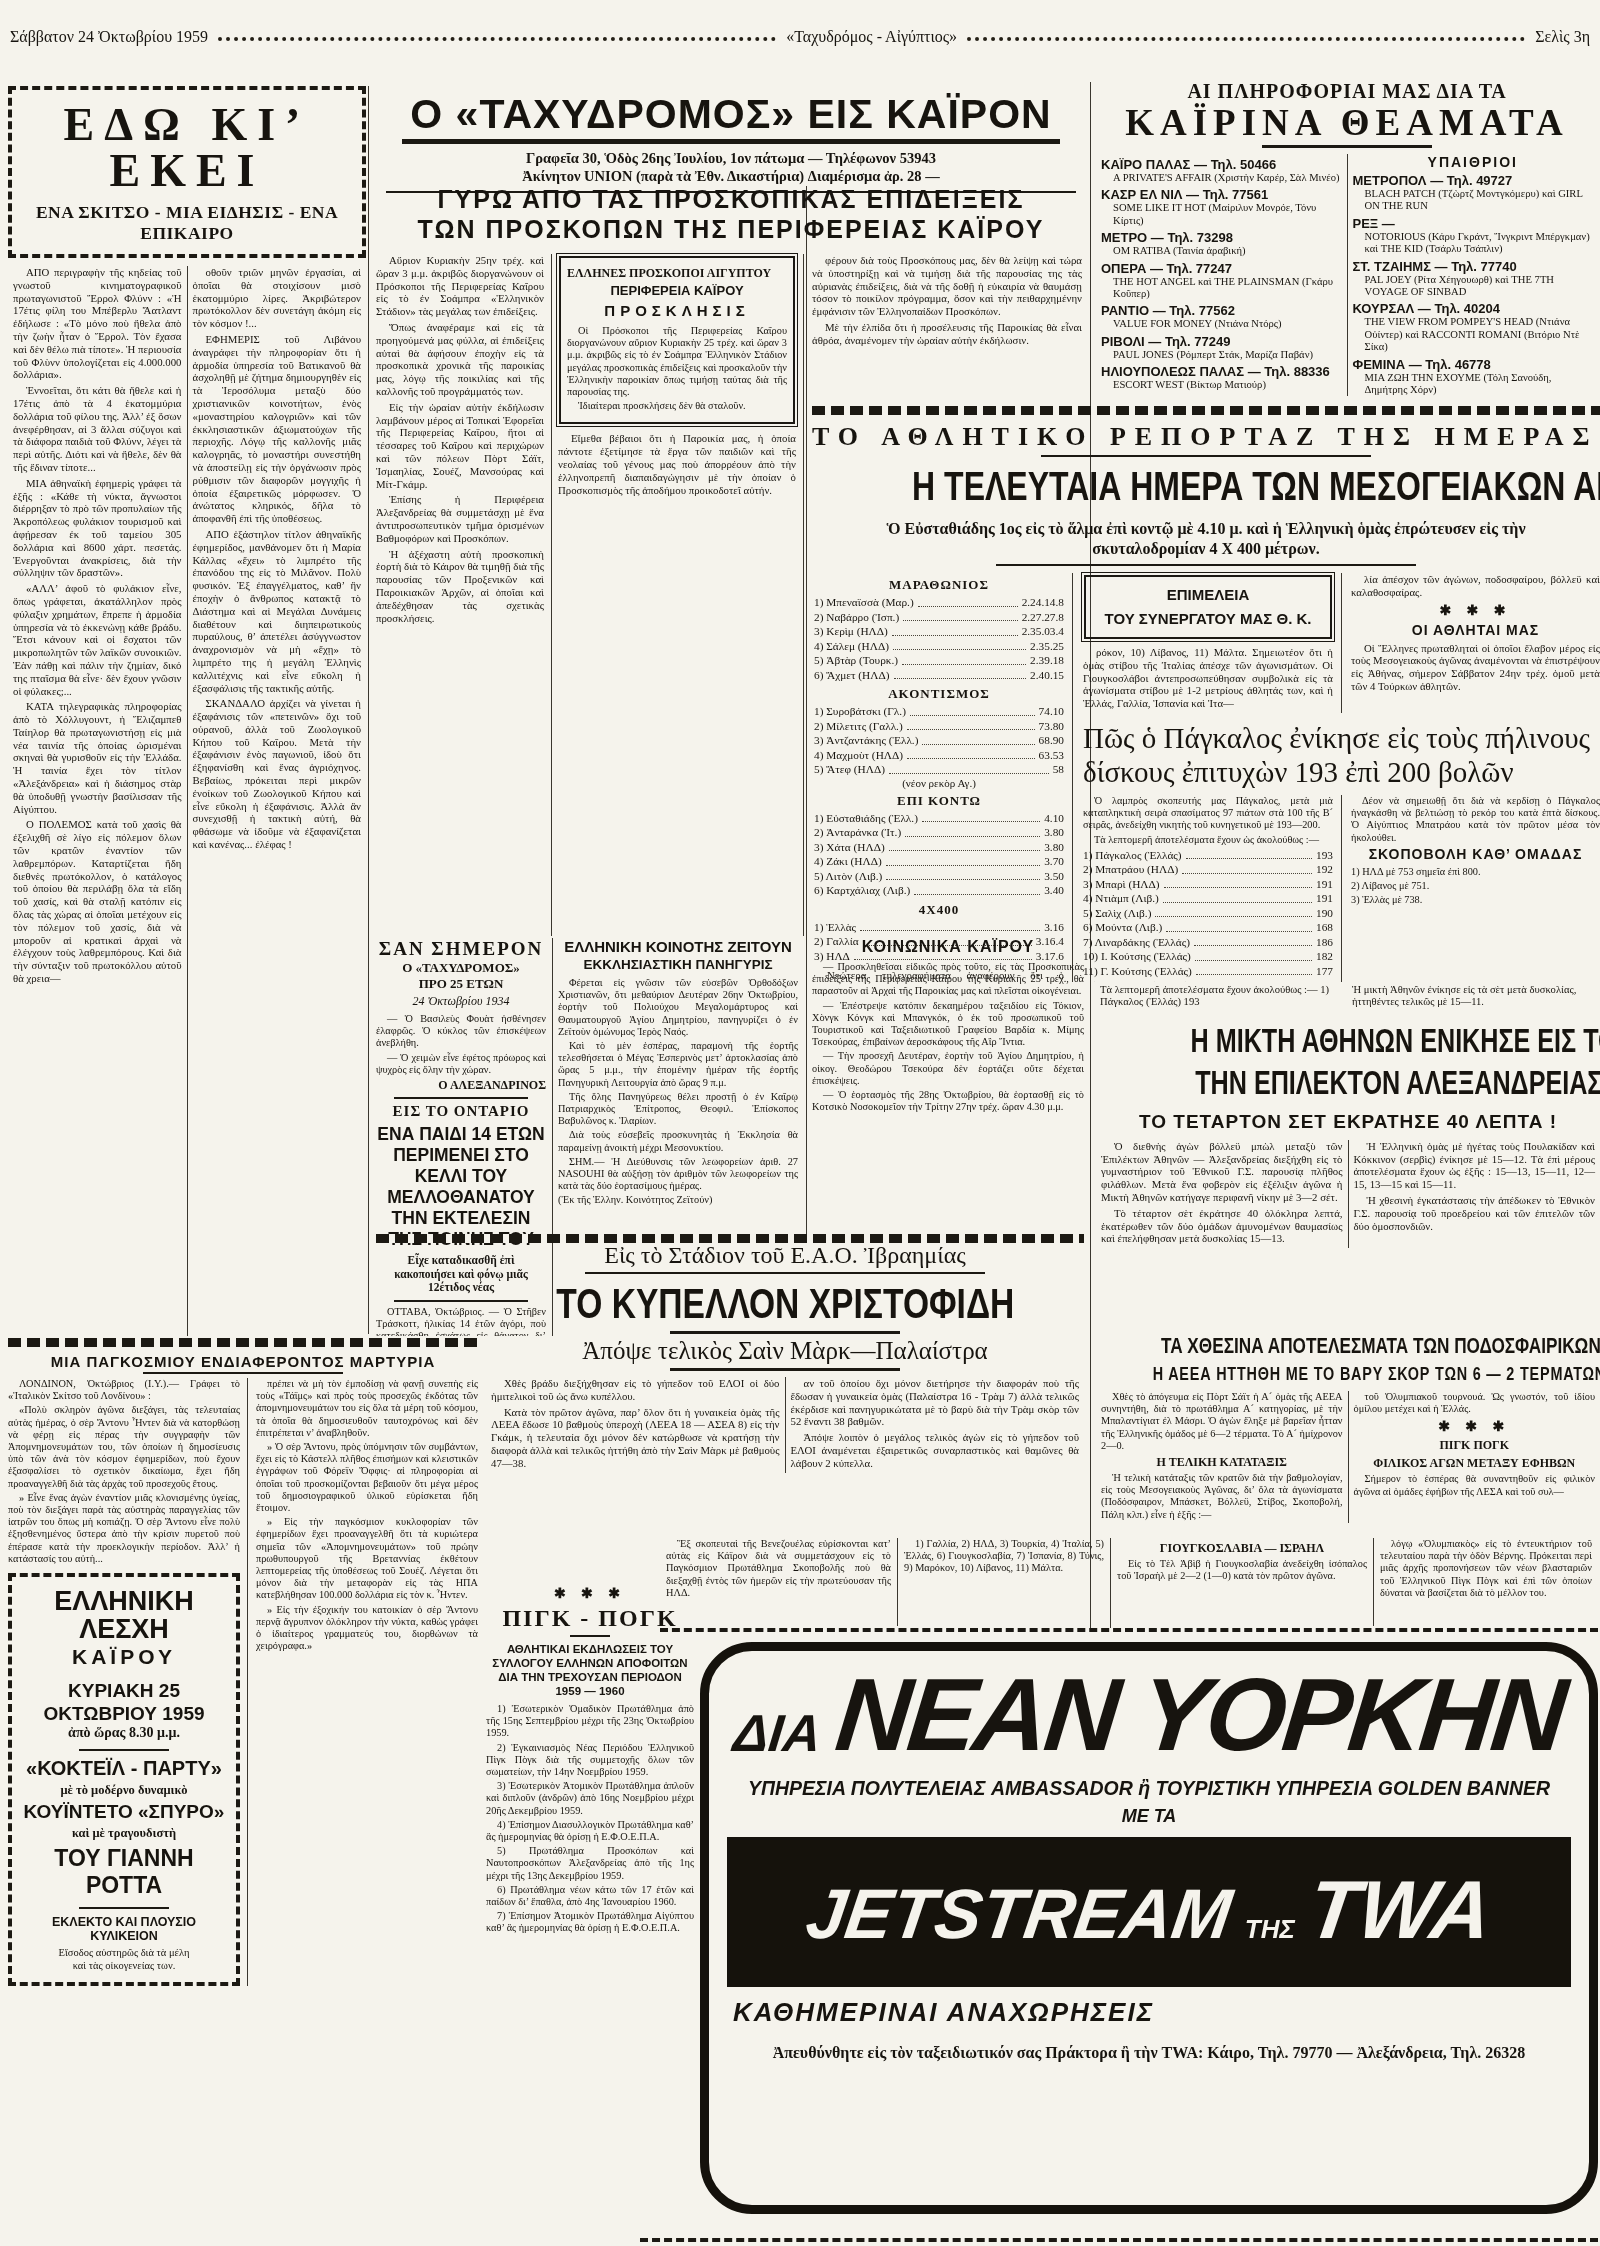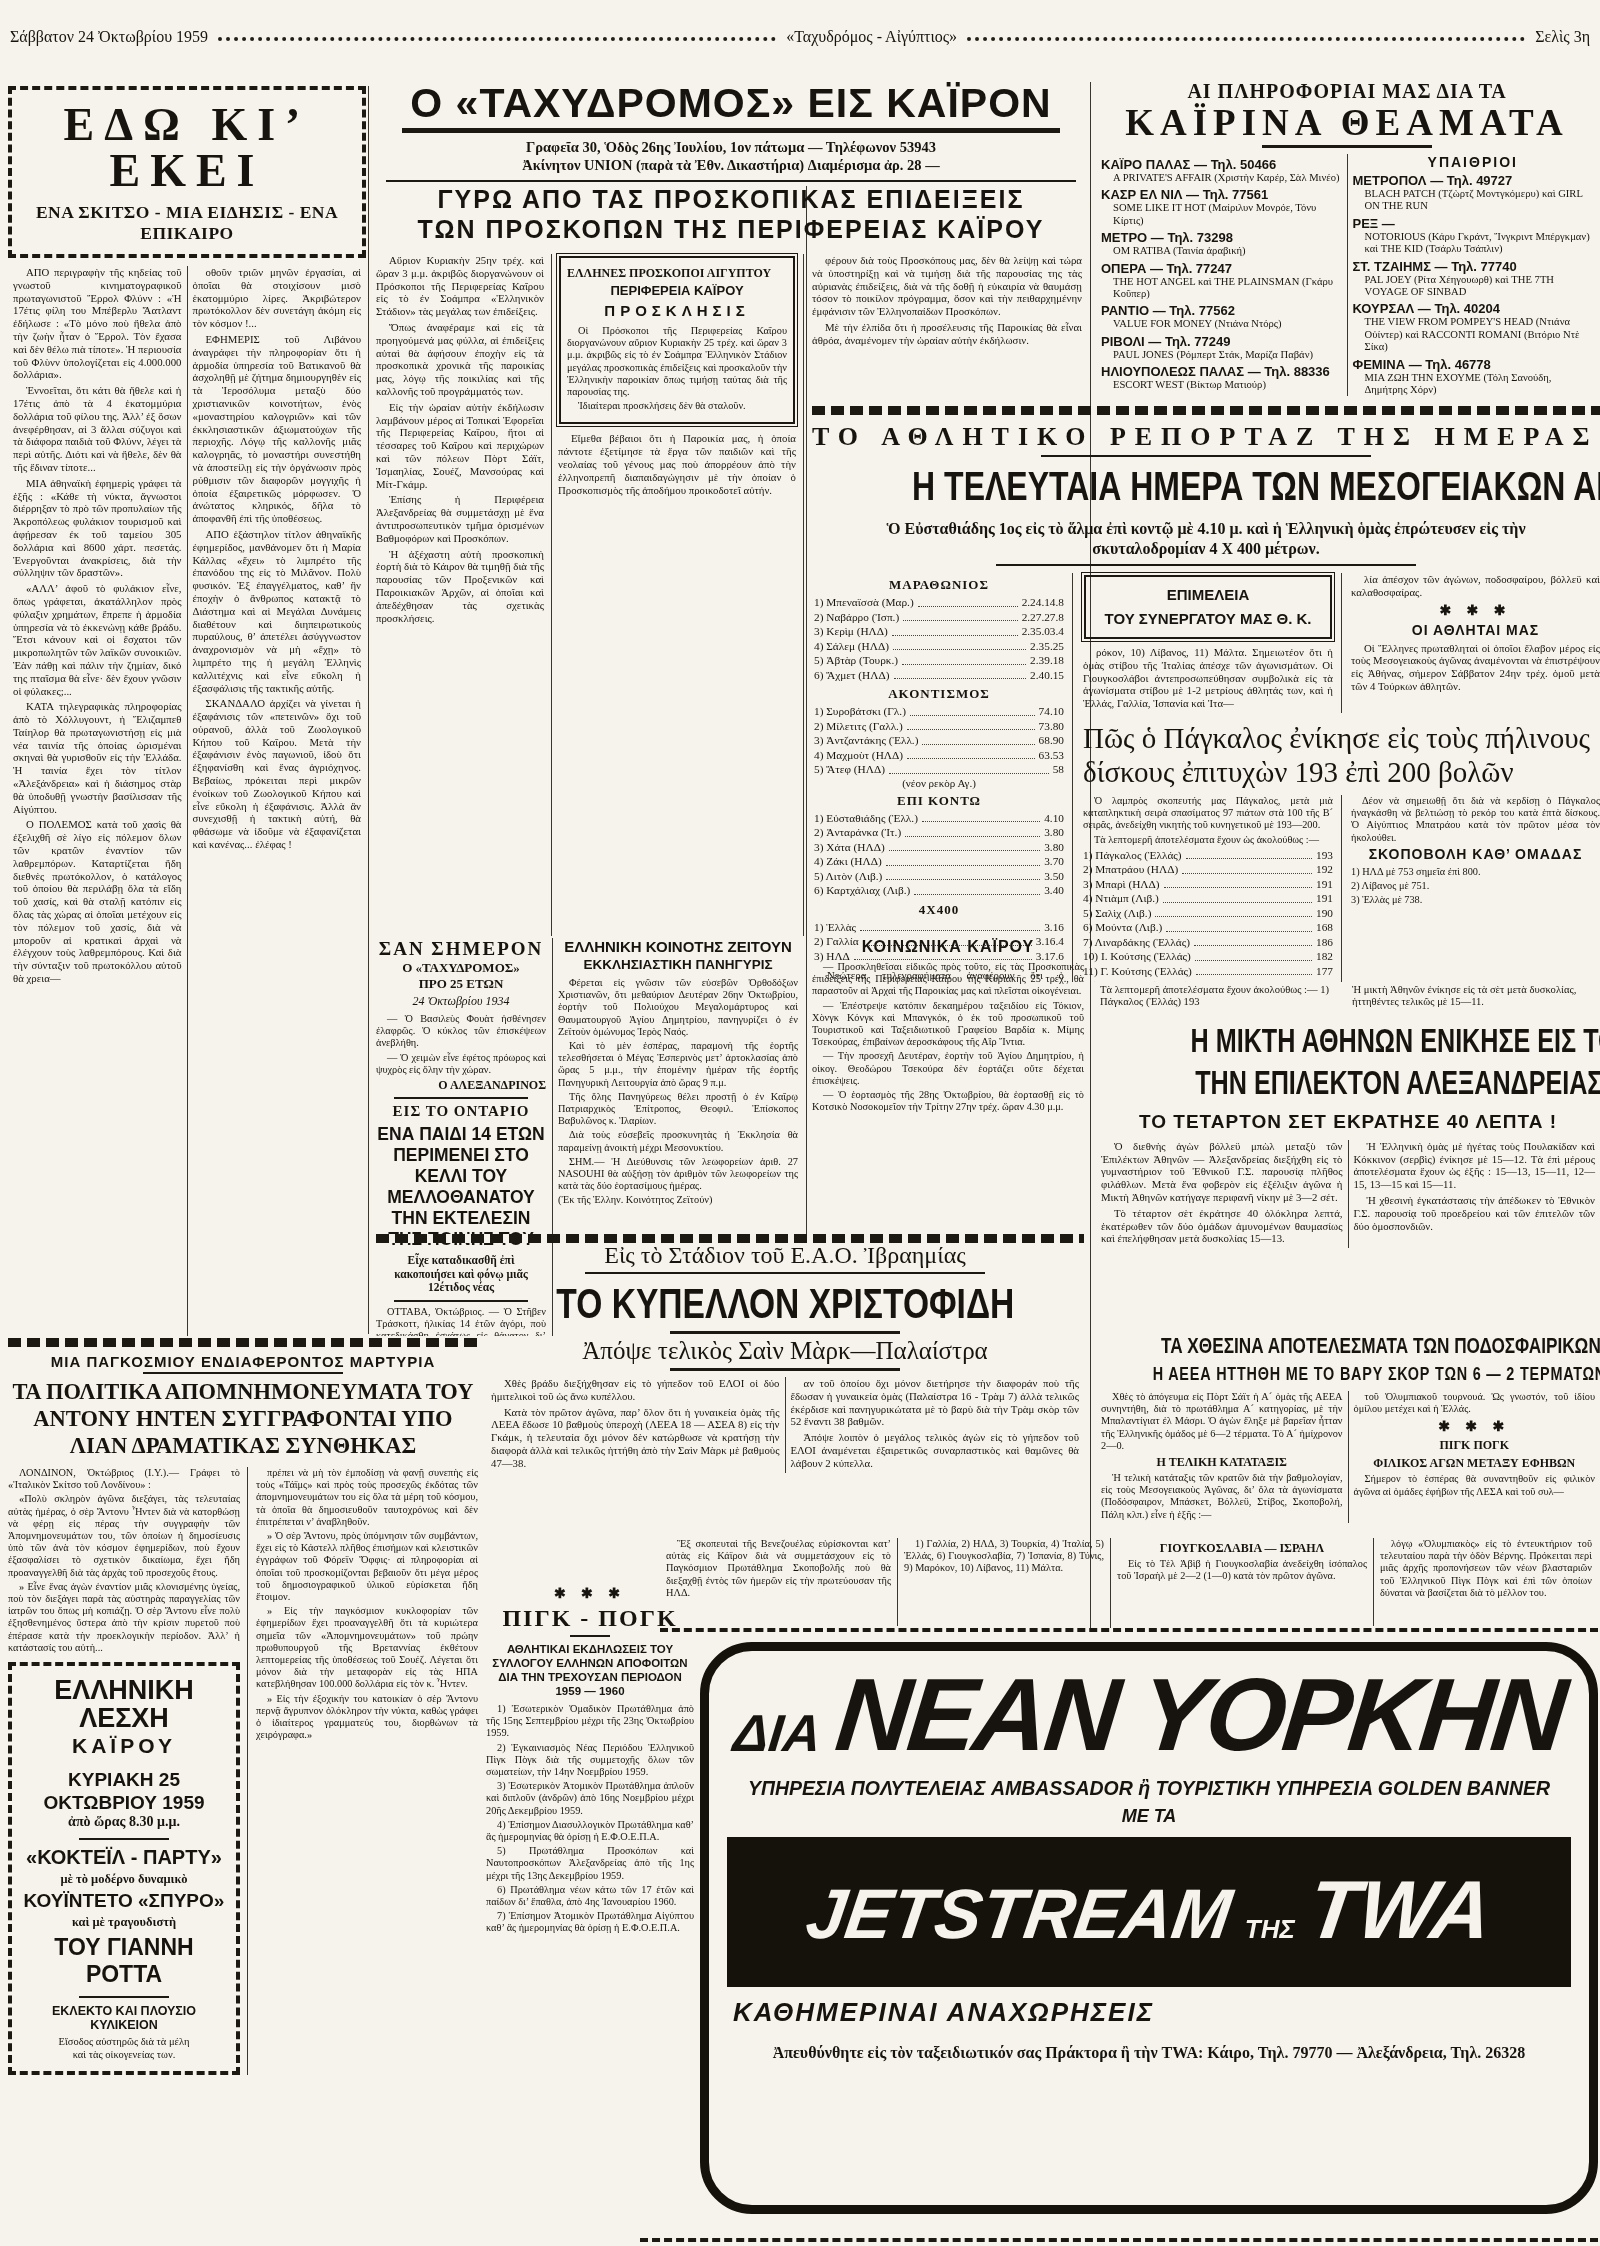--- a/index.html
+++ b/index.html
@@ -21,21 +21,21 @@
   #topstrip .dotfill{flex:1;border-bottom:4px dotted #241f16;margin-bottom:5px;}
   
   #edo{left:8px;top:86px;width:358px;height:1250px;}
   .edo-box{border:4px dashed #1c1913;padding:12px 4px 10px;text-align:center;}
   .edo-title{font-size:46px;line-height:46px;font-weight:bold;letter-spacing:10px;}
   .edo-sub{font-size:17.5px;font-weight:bold;margin-top:8px;letter-spacing:.5px;}
   .edo-cols{display:flex;margin-top:8px;height:1078px;overflow:hidden;}
   .edo-cols .c{width:50%;padding:0 5px;}
   .edo-cols .c + .c{border-left:1px solid #3a362e;}
   
-  #centerhead{left:376px;top:81px;width:710px;text-align:center;}
+  #centerhead{left:376px;top:92px;width:710px;text-align:center;}
   .ch-title{font-family:"Liberation Sans",sans-serif;font-weight:bold;font-size:41px;line-height:44px;letter-spacing:1px;}
   .ch-rule{height:5px;background:#1c1913;margin:3px 26px 5px;}
   .ch-addr{font-weight:bold;font-size:14.5px;line-height:18px;}
   .ch-thin{height:2px;background:#1c1913;margin:6px 10px 0;}
   
   #scouts{left:376px;top:184px;width:710px;height:752px;}
   .sc-h1{font-family:"Liberation Sans",sans-serif;font-weight:bold;font-size:25px;line-height:30px;
          letter-spacing:2px;text-align:center;}
   .sc-wrap{position:relative;margin-top:10px;height:690px;}
   .sc-c1{position:absolute;left:0;top:0;width:168px;height:690px;border-right:1px solid #3a362e;padding-right:7px;}
@@ -666,21 +666,20 @@
         <div class="f-st">ΦΙΛΙΚΟΣ ΑΓΩΝ ΜΕΤΑΞΥ ΕΦΗΒΩΝ</div>
         <p class="psm">Σήμερον τὸ ἑσπέρας θὰ συναντηθοῦν εἰς φιλικὸν ἀγῶνα αἱ ὁμάδες ἐφήβων τῆς ΛΕΣΑ καὶ τοῦ συλ—</p>
       </div>
     </div>
   </section>
 
   <section class="sec" id="eden">
     <div class="checker"></div>
     <div class="e-k">ΜΙΑ ΠΑΓΚΟΣΜΙΟΥ ΕΝΔΙΑΦΕΡΟΝΤΟΣ ΜΑΡΤΥΡΙΑ</div>
     <div class="e-ku"></div>
-    <div class="e-h">ΤΑ ΠΟΛΙΤΙΚΑ ΑΠΟΜΝΗΜΟΝΕΥΜΑΤΑ ΤΟΥ ΑΝΤΟΝΥ ΗΝΤΕΝ ΣΥΓΓΡΑΦΟΝΤΑΙ ΥΠΟ ΛΙΑΝ ΔΡΑΜΑΤΙΚΑΣ ΣΥΝΘΗΚΑΣ</div>
     <div class="e-cols">
       <div class="e-c1">
         <div>
 
         <p class="psm">ΛΟΝΔΙΝΟΝ, Ὀκτώβριος (Ι.Υ.).— Γράφει τὸ «Ἰταλικὸν Σκίτσο τοῦ Λονδίνου» :</p>
             <p class="psm">«Πολὺ σκληρὸν ἀγῶνα διεξάγει, τὰς τελευταίας αὐτὰς ἡμέρας, ὁ σὲρ Ἄντονυ Ἦντεν διὰ νὰ κατορθώσῃ νὰ φέρῃ εἰς πέρας τὴν συγγραφὴν τῶν Ἀπομνημονευμάτων του, τῶν ὁποίων ἡ δημοσίευσις ὑπὸ τῶν ἀνὰ τὸν κόσμον ἐφημερίδων, ποὺ ἔχουν ἐξασφαλίσει τὸ σχετικὸν δικαίωμα, ἔχει ἤδη προαναγγελθῆ διὰ τὰς ἀρχὰς τοῦ προσεχοῦς ἔτους.</p>
             <p class="psm">» Εἶνε ἕνας ἀγὼν ἐναντίον μιᾶς κλονισμένης ὑγείας, ποὺ τὸν διεξάγει παρὰ τὰς αὐστηρὰς παραγγελίας τῶν ἰατρῶν του ὅπως μὴ κοπιάζῃ. Ὁ σὲρ Ἄντονυ εἶνε πολὺ ἐξησθενημένος ὕστερα ἀπὸ τὴν κρίσιν πυρετοῦ ποὺ ἐπέρασε κατὰ τὴν προεκλογικὴν περίοδον. Ἀλλ’ ἡ κατάστασίς του αὐτὴ...</p>
           </div>
         <div class="leschi">
           <div class="le-t1">ΕΛΛΗΝΙΚΗ ΛΕΣΧΗ</div>

